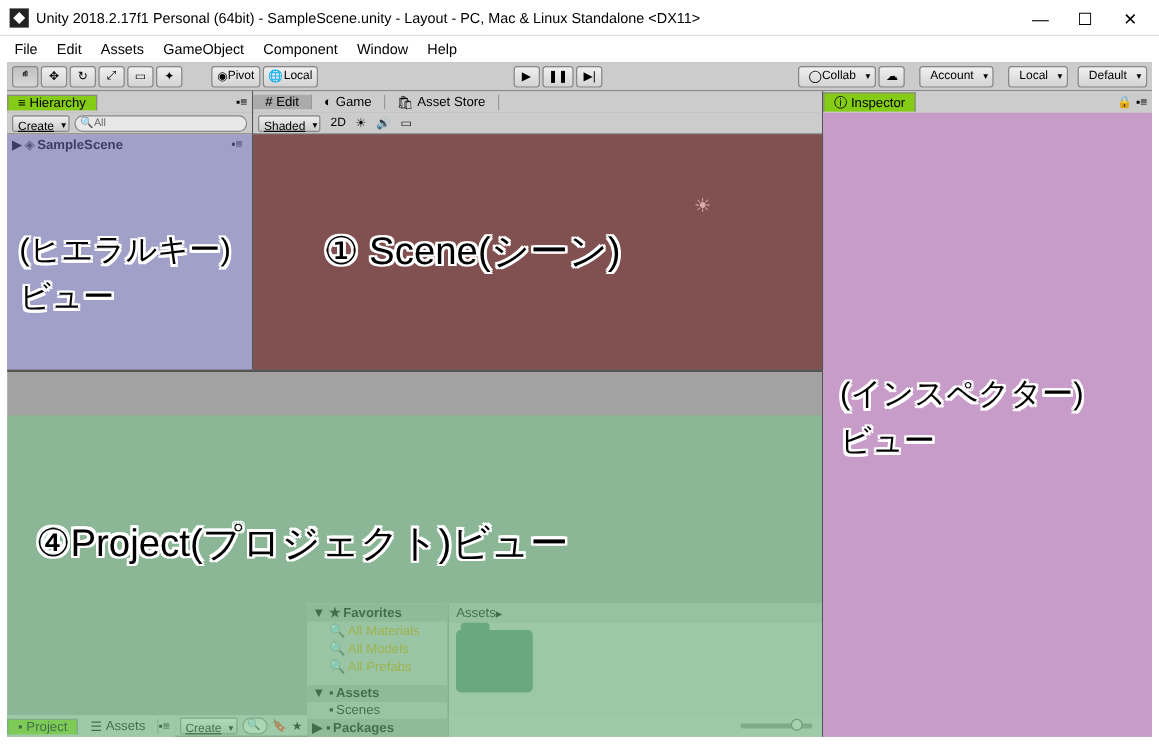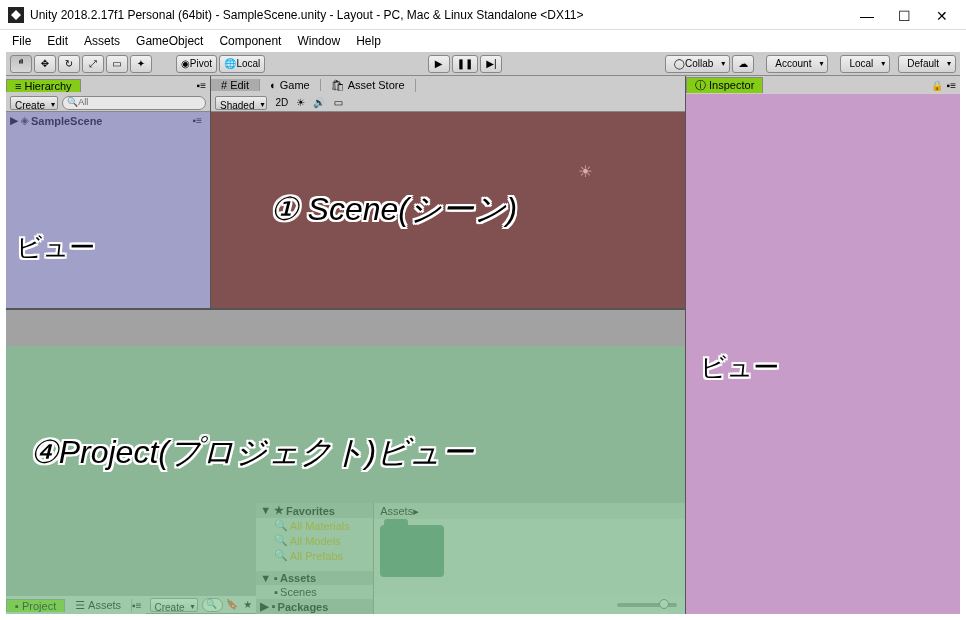--- a/index.html
+++ b/index.html
@@ -23,21 +23,21 @@
 .tool-drop { height: 18px; background: linear-gradient(#f0f0f0,#d4d4d4); border: 1px solid #888; border-radius: 3px; padding: 0 16px 0 8px; font-size: 10px; display: inline-flex; align-items: center; position: relative; }
 .tool-drop::after { content: "▾"; position: absolute; right: 4px; font-size: 8px; }
 
 .main { flex: 1; display: flex; }
 
 
 .hierarchy { width: 205px; display: flex; flex-direction: column; border-right: 1px solid #555; position: relative; }
 .panel-tab { height: 18px; background: #ccc; display: flex; align-items: center; font-size: 11px; }
 .tab-active { background: #84cc16; padding: 0 8px; border: 1px solid #888; border-bottom: none; }
 .panel-sub { height: 18px; background: #ccc; display: flex; align-items: center; font-size: 10px; padding: 0 4px; gap: 4px; border-bottom: 1px solid #888; }
-.create-drop { height: 14px; background: linear-gradient(#eee,#ccc); border: 1px solid #888; border-radius: 2px; padding: 3px 12px 0 4px; font-size: 10px; position: relative; }
+.create-drop { height: 14px; background: linear-gradient(#eee,#ccc); border: 1px solid #888; border-radius: 2px; padding: 3px 12px 0 4px; font-size: 10px; position: relative; text-decoration: underline; }
 .create-drop::after { content: "▾"; position: absolute; right: 2px; font-size: 8px; }
 .search-field { flex: 1; height: 14px; background: #e8e8e8; border: 1px solid #888; border-radius: 7px; font-size: 9px; padding: 0 4px; }
 .hierarchy-body { flex: 1; background: #c8c8c8; font-size: 11px; position: relative; }
 .hierarchy-row { padding: 2px 4px; display: flex; align-items: center; gap: 2px; }
 .hierarchy-overlay { position: absolute; inset: 0; background: rgba(120,120,200,0.5); pointer-events: none; }
 
 
 .center { flex: 1; display: flex; flex-direction: column; position: relative; }
 .scene-tabs { height: 18px; background: #ccc; display: flex; align-items: center; font-size: 11px; }
 .scene-tab { padding: 0 10px; display: flex; align-items: center; gap: 3px; border-right: 1px solid #999; }
@@ -63,21 +63,21 @@
 .project-crumb { height: 16px; background: #bbb; font-size: 11px; padding: 0 6px; display: flex; align-items: center; }
 .project-files { flex: 1; padding: 6px; display: flex; align-items: flex-start; }
 .folder-icon { width: 64px; height: 52px; background: #5a8070; border-radius: 4px; position: relative; }
 .folder-icon::before { content: ""; position: absolute; top: -6px; left: 4px; width: 24px; height: 8px; background: #5a8070; border-radius: 3px 3px 0 0; }
 .project-overlay { position: absolute; inset: 36px 0 0 0; background: rgba(120,200,140,0.55); pointer-events: none; }
 .project-slider { height: 18px; background: #ccc; display: flex; justify-content: flex-end; align-items: center; padding: 0 8px; }
 .slider-track { width: 60px; height: 4px; background: #888; border-radius: 2px; position: relative; }
 .slider-thumb { width: 10px; height: 10px; background: #ddd; border: 1px solid #666; border-radius: 50%; position: absolute; right: 8px; top: -4px; }
 
 .annot { position: absolute; font-size: 26px; color: #000; font-weight: normal; text-shadow: -2px -2px 0 #fff, 2px -2px 0 #fff, -2px 2px 0 #fff, 2px 2px 0 #fff, 0 -2px 0 #fff, 0 2px 0 #fff, -2px 0 0 #fff, 2px 0 0 #fff; line-height: 1.5; z-index: 100; pointer-events: none; }
-.annot.big { font-size: 32px; font-style: italic; }
+.annot.big { font-size: 32px; }
 
 .icon-small { width: 12px; height: 12px; display: inline-block; }
 </style>
 </head>
 <body>
 
 <div class="titlebar">
   <span class="titlebar-icon">
     <svg viewBox="0 0 24 24">
         <polygon points="12,2 22,12 12,22 2,12" fill="#fff"></polygon>
@@ -244,21 +244,21 @@
       </div>
     </div>
     <div class="project-overlay"></div>
   </div>
 
 </div>
 
 <div class="annot big" style="top:185px; left:270px">①  Scene(シーン)</div>
 <div class="annot" style="top:150px; left:16px">
   <br>
-  <br>
+  <span>(ヒエラルキー)</span><br>
   <span>ビュー</span>
 </div>
 <div class="annot big" style="top:428px; left:30px">④Project(プロジェクト)ビュー</div>
 <div class="annot" style="top:270px; left:700px">
   <br>
-  <br>
+  <span>(インスペクター)</span><br>
   <span>ビュー</span>
 </div>
 
 </body></html>

